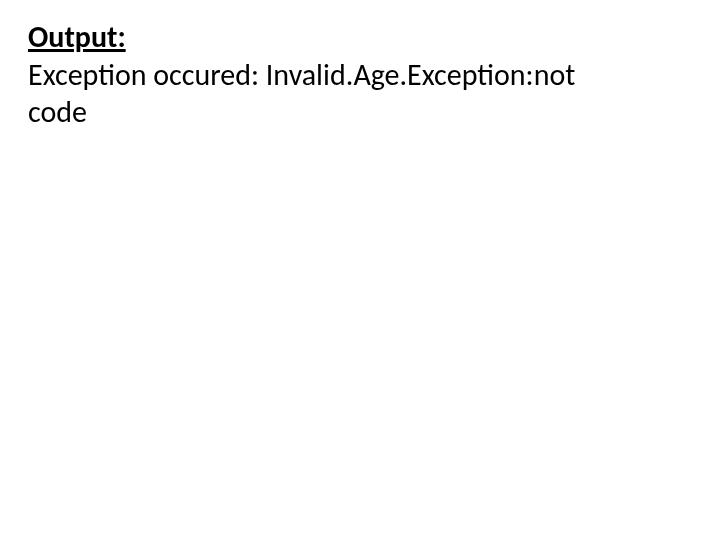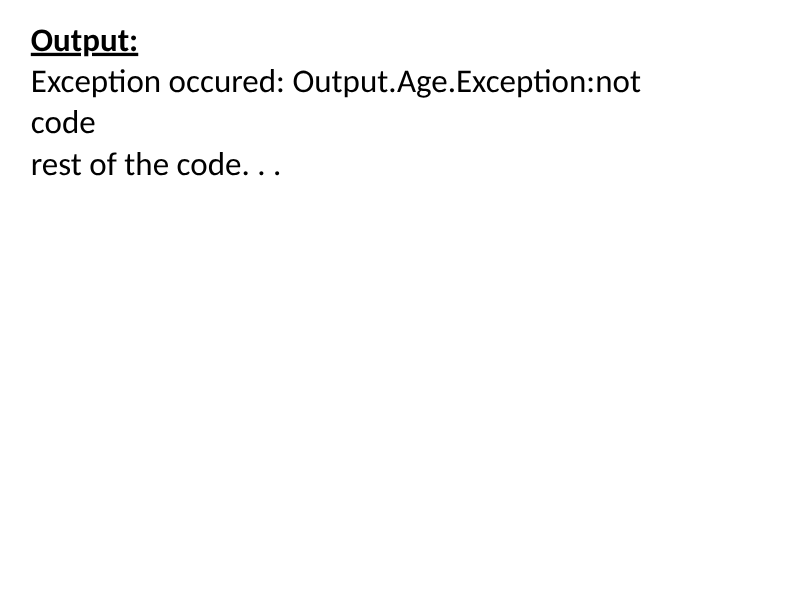--- a/index.html
+++ b/index.html
@@ -25,16 +25,15 @@
   .heading {
     font-weight: 700;
     text-decoration: underline;
   }
 </style>
 </head>
 <body>
 
 <div class="slide">
   <div class="line heading">Output:</div>
-  <div class="line">Exception occured: Output.Age.Exception:not</div>
+  <div class="line">Exception occured: Invalid.Age.Exception:not</div>
   <div class="line">code</div>
-  <div class="line">rest of the code. . .</div>
 </div>
 
 </body></html>

